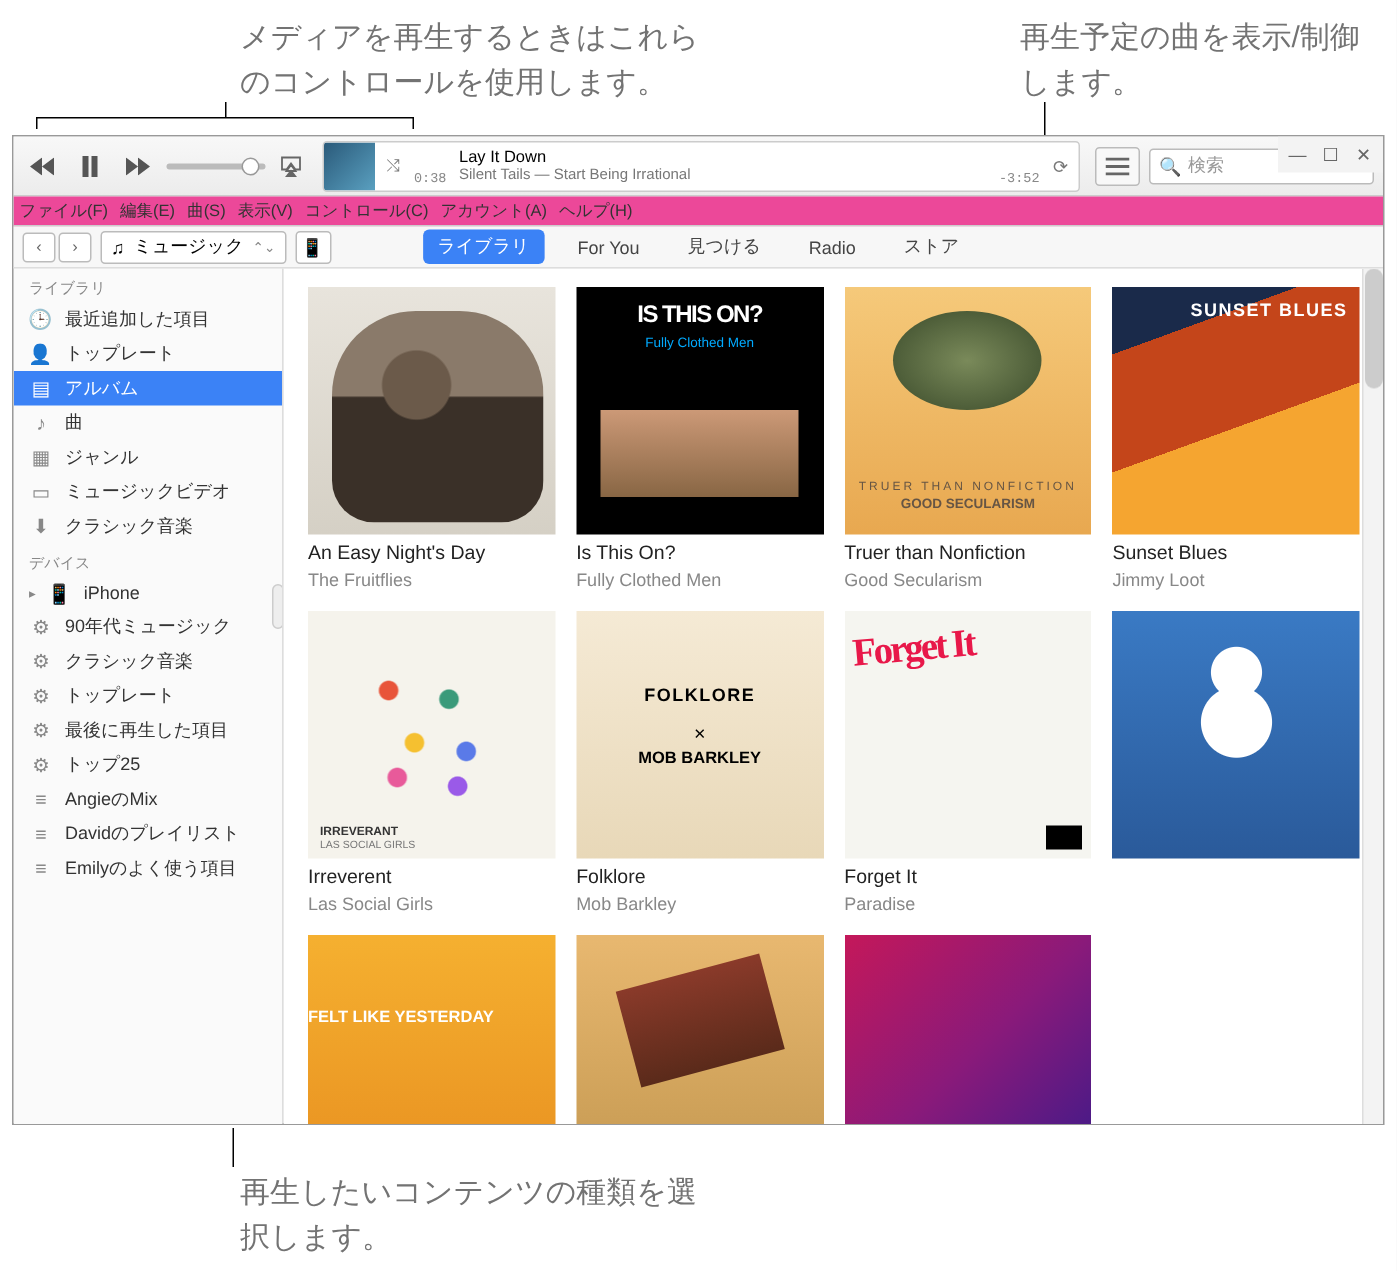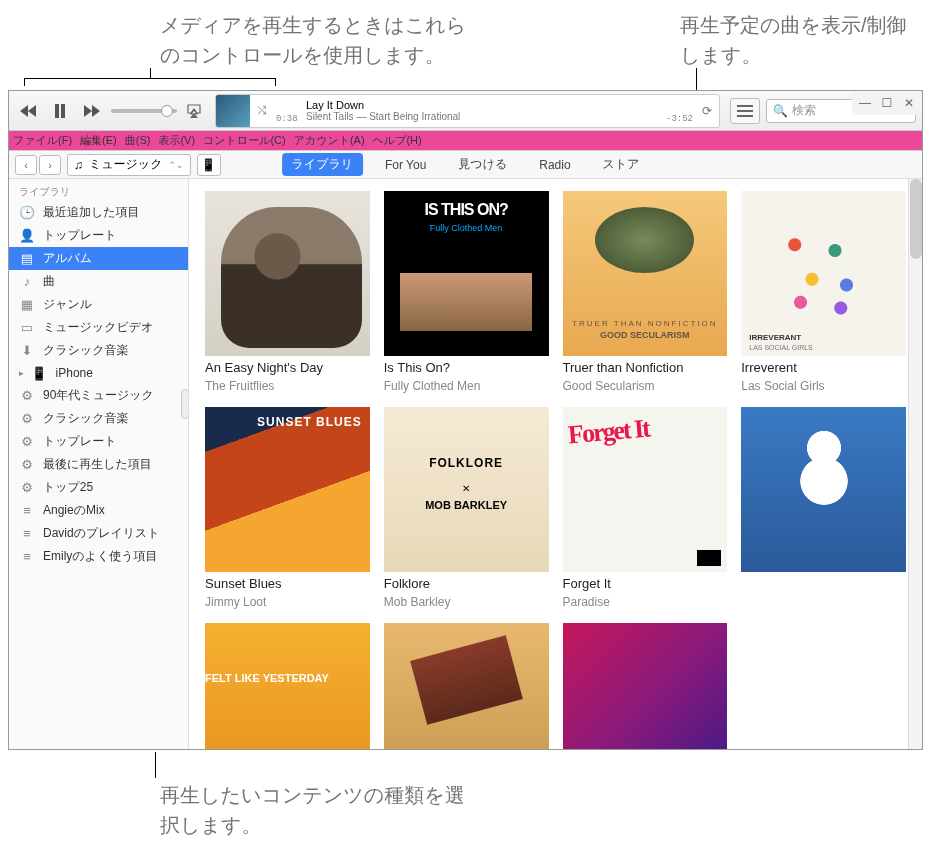--- a/index.html
+++ b/index.html
@@ -268,20 +268,21 @@
           </div>
           <div class="sb-item">
             <span class="sb-icon">▭</span>
             <span>ミュージックビデオ</span>
           </div>
           <div class="sb-item">
             <span class="sb-icon">⬇</span>
             <span>クラシック音楽</span>
           </div>
         </div>
+      <div class="sb-header">デバイス</div>
       <div id="sb-devices">
           <div class="sb-item">
             <span style="font-size:9px;color:#888;">▸</span>
             <span class="sb-icon">📱</span>
             <span>iPhone</span>
           </div>
         </div>
       <div id="sb-playlists">
           <div class="sb-item">
             <span class="sb-icon">⚙</span>
@@ -336,33 +337,33 @@
           </div>
           <div class="album">
             <div class="cover c3">
               <div class="t">TRUER THAN NONFICTION</div>
               <div class="s">GOOD SECULARISM</div>
             </div>
     <div class="al-title">Truer than Nonfiction</div>
     <div class="al-artist">Good Secularism</div>
           </div>
           <div class="album">
+            <div class="cover c4">
+              <div class="t">SUNSET BLUES</div>
+            </div>
+    <div class="al-title">Sunset Blues</div>
+    <div class="al-artist">Jimmy Loot</div>
+          </div>
+          <div class="album">
             <div class="cover c5">
               <div class="t">IRREVERANT</div>
               <div class="s">LAS SOCIAL GIRLS</div>
             </div>
     <div class="al-title">Irreverent</div>
     <div class="al-artist">Las Social Girls</div>
-          </div>
-          <div class="album">
-            <div class="cover c4">
-              <div class="t">SUNSET BLUES</div>
-            </div>
-    <div class="al-title">Sunset Blues</div>
-    <div class="al-artist">Jimmy Loot</div>
           </div>
           <div class="album">
             <div class="cover c6">
               <div class="t">FOLKLORE</div>
               <div class="x">✕</div>
               <div class="s">MOB
 BARKLEY</div>
             </div>
     <div class="al-title">Folklore</div>
     <div class="al-artist">Mob Barkley</div>

